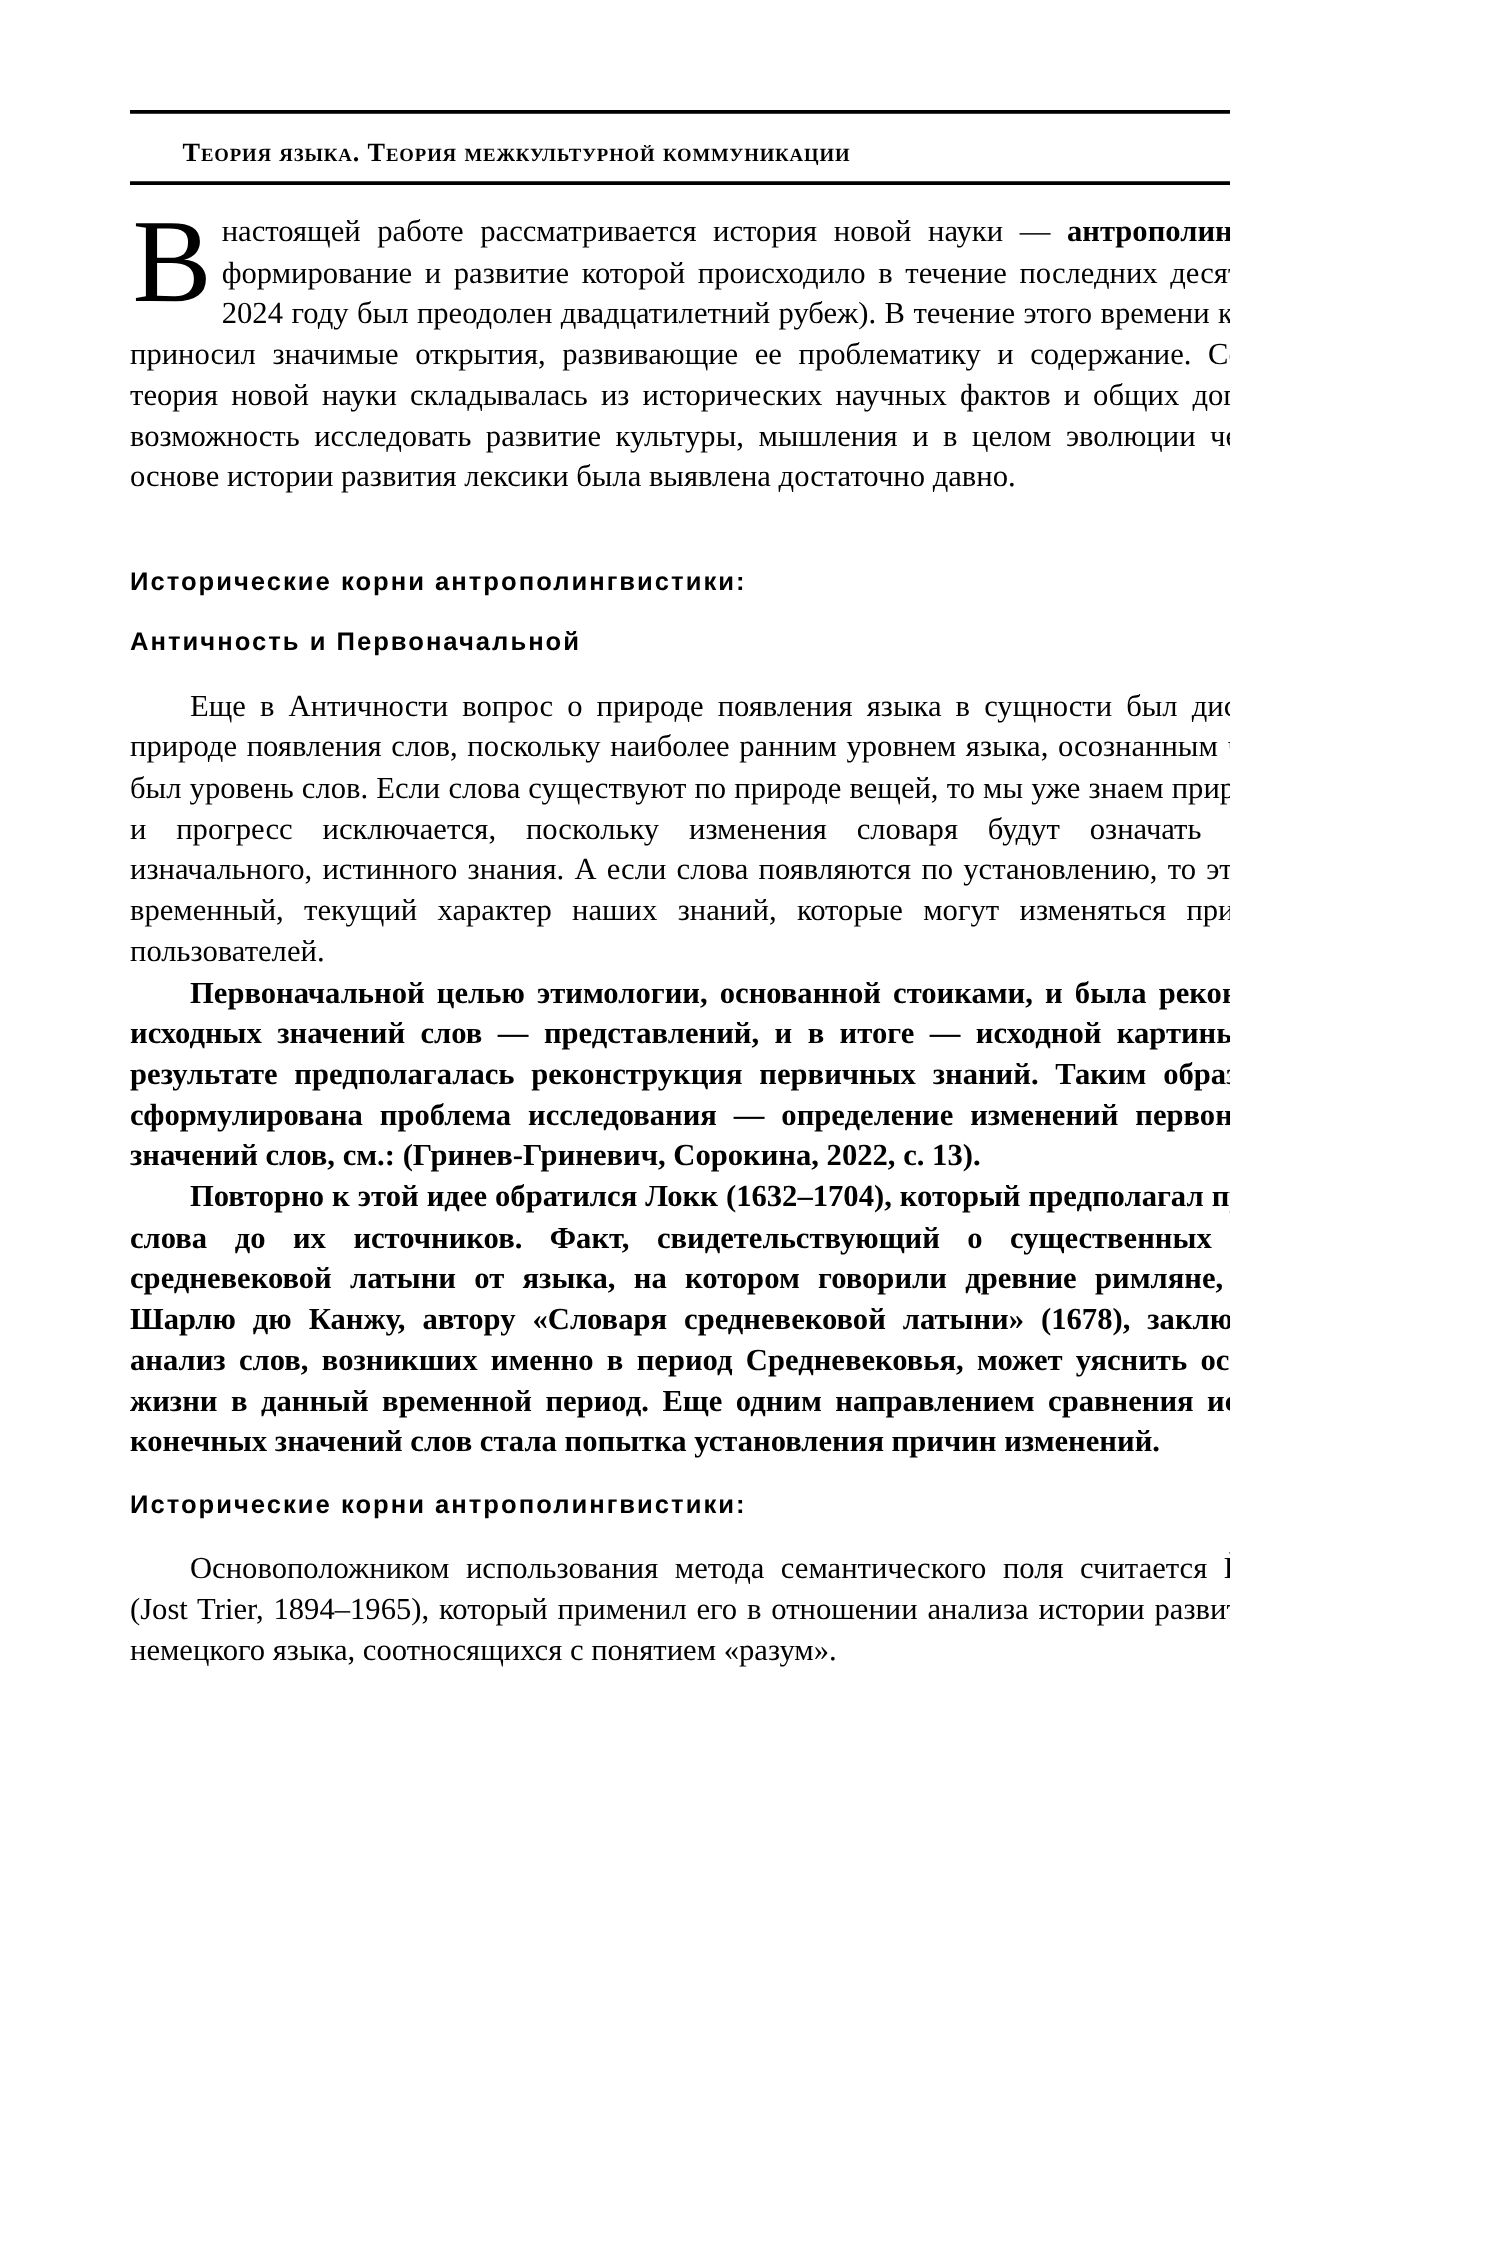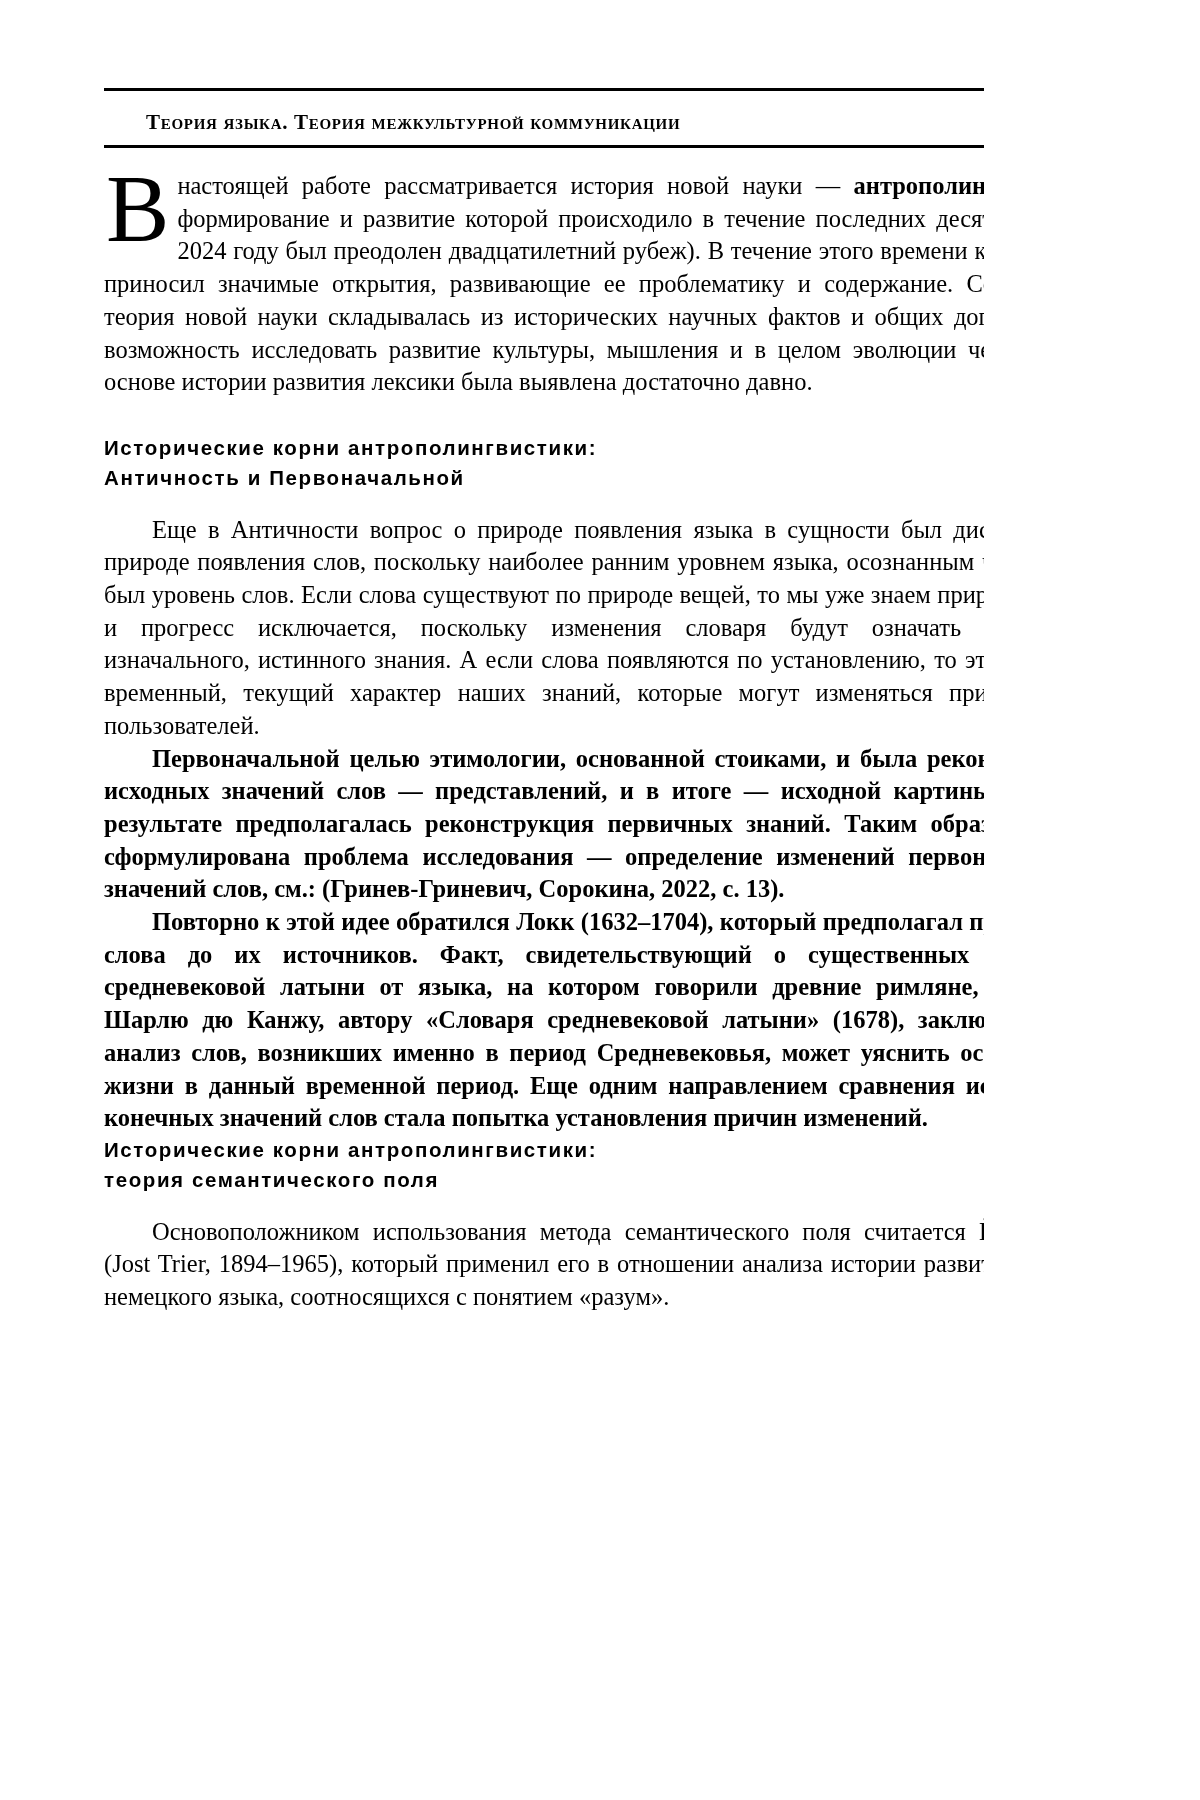--- a/index.html
+++ b/index.html
@@ -66,20 +66,21 @@
     line-height: 1.48;
   }
   .h-intro {
     margin-top: 32px;
   }
   .h-block {
     margin-top: 58px;
   }
   .h-block .hl {
     display: block;
+    margin-top: 18px;
   }
 
   
   p.body {
     font-size: 24.5px;
     line-height: 1.335;
     text-align: justify;
     margin: 0;
     text-indent: 48px;
     hyphens: manual;
@@ -134,19 +135,18 @@
       <span class="hl">Исторические корни антрополингвистики:</span>
       <span class="hl">Античность и Первоначальной</span>
     </h2>
 
     <p class="body after-heading">Еще в Античности вопрос о природе появления языка в сущности был дис­куссией о природе появления слов, поскольку наиболее ранним уровнем языка, осознанным человеком, был уровень слов. Если слова существуют по природе вещей, то мы уже знаем природу вещей и прогресс исключается, поскольку изменения словаря будут означать искажение изначального, истинного зна­ния. А если слова появляются по установлению, то это означает временный, текущий характер наших знаний, которые могут изменяться при согласии пользователей.</p>
     <p class="body tight">Первоначальной целью этимологии, основанной стоиками, и была реконструк­ция исходных значений слов — представлений, и в итоге — исходной картины мира. В результате предполагалась реконструкция первичных знаний. Таким об­разом, была сформулирована проблема исследования — определение изменений первоначальных значений слов, см.: (Гринев-Гриневич, Сорокина, 2022, с. 13).</p>
     <p class="body tight">Повторно к этой идее обратился Локк (1632–1704), который предполагал проследить слова до их источников. Факт, свидетельствующий о существен­ных отличиях средневековой латыни от языка, на котором говорили древние римляне, позволил Шарлю дю Канжу, автору «Словаря средневековой латы­ни» (1678), заключить, что анализ слов, возникших именно в период Сред­невековья, может уяснить особенности жизни в данный временной период. Еще одним направлением сравнения исходных и конечных значений слов стала попытка установления причин изменений.</p>
 
     <h2 class="section-heading h-block">
       <span class="hl">Исторические корни антрополингвистики:</span>
-      <span class="hl">теория семантического поля</span>
     </h2>
 
     <p class="body after-heading">Основоположником использования метода семантического поля считается Йост Трир (Jost Trier, 1894–1965), который применил его в отношении анализа истории развития лексем немецкого языка, соотносящихся с понятием «разум».</p>
 
   </div>
 </div>
 
 </body></html>

